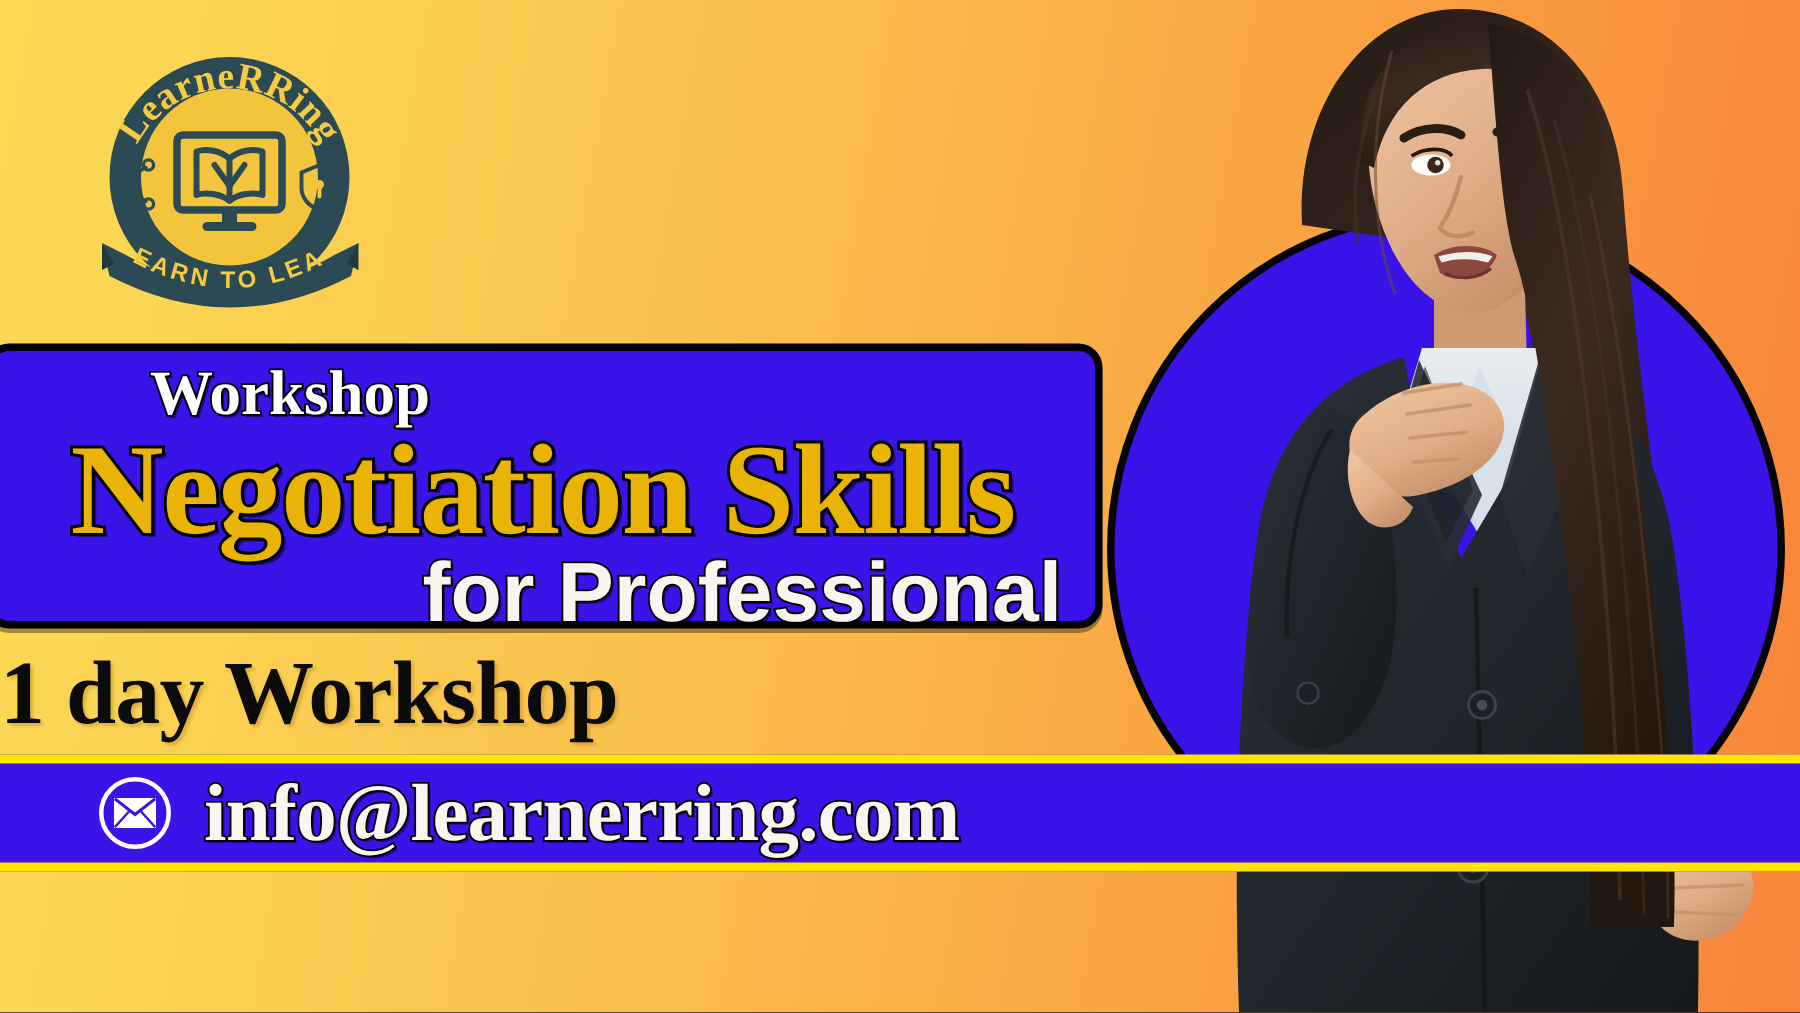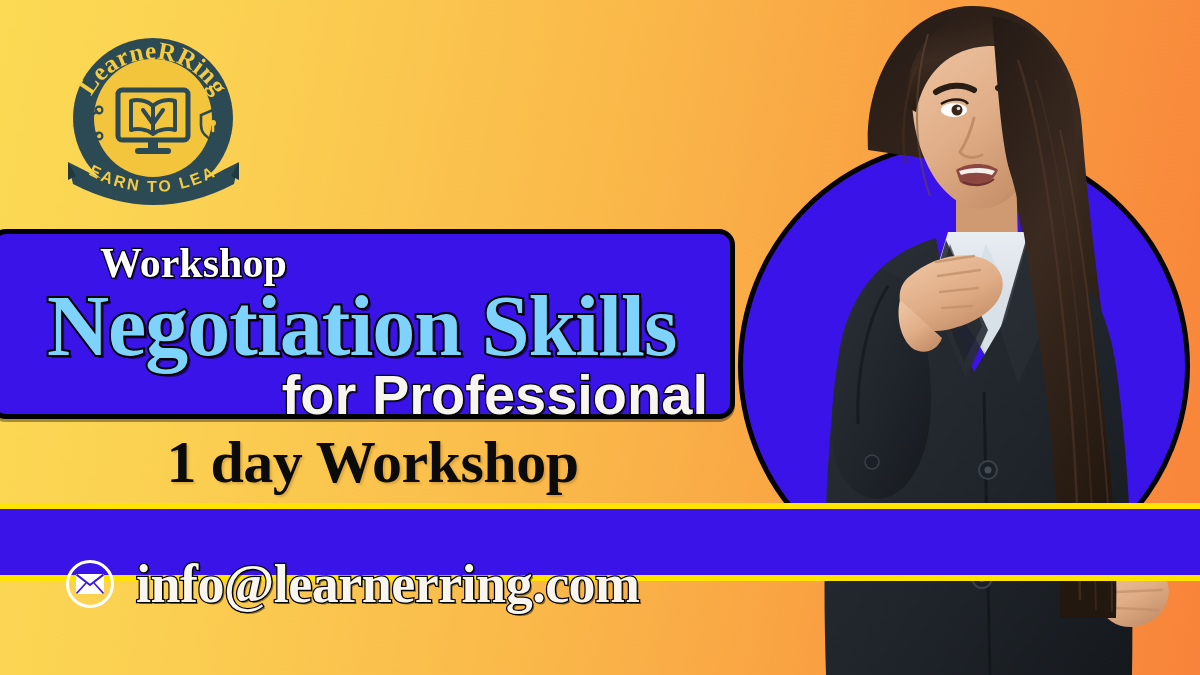--- a/index.html
+++ b/index.html
@@ -124,21 +124,21 @@
     -webkit-text-stroke: 2.5px #000;
     paint-order: stroke fill;
     text-shadow: 2px 2px 0 rgba(0,0,0,0.55);
   }
   .headline {
     position: absolute;
     left: 52px;
     top: 42px;
     font-size: 86px;
     font-weight: bold;
-    color: #7dd3fc;
+    color: #eab308;
     font-family: "Liberation Serif", serif;
     letter-spacing: -1px;
     white-space: nowrap;
     -webkit-text-stroke: 4px #000;
     paint-order: stroke fill;
     text-shadow: 3px 3px 0 rgba(0,0,0,0.5);
   }
   .subhead {
     position: absolute;
     right: 22px;
@@ -152,21 +152,21 @@
     paint-order: stroke fill;
     text-shadow: 2px 2px 0 rgba(0,0,0,0.5);
   }
 
   
   .workshop {
     position: absolute;
     left: 0;
     top: 428px;
     width: 745px;
-    text-align: center;
+    text-align: left;
     font-size: 60px;
     font-weight: bold;
     color: #0B0B0B;
     font-family: "Liberation Serif", serif;
     letter-spacing: -0.5px;
     text-shadow: 2px 2px 2px rgba(140,90,20,0.28);
   }
 
   
   .email-bar {
@@ -181,21 +181,20 @@
     box-sizing: border-box;
   }
   .email-content {
     position: absolute;
     left: 66px;
     top: 0;
     height: 100%;
     display: flex;
     align-items: center;
     gap: 22px;
-    margin-top: 42px;
   }
   .mail-circle {
     width: 48px;
     height: 48px;
     border-radius: 50%;
     border: 3px solid #ffffff;
     display: flex;
     align-items: center;
     justify-content: center;
     box-sizing: border-box;

